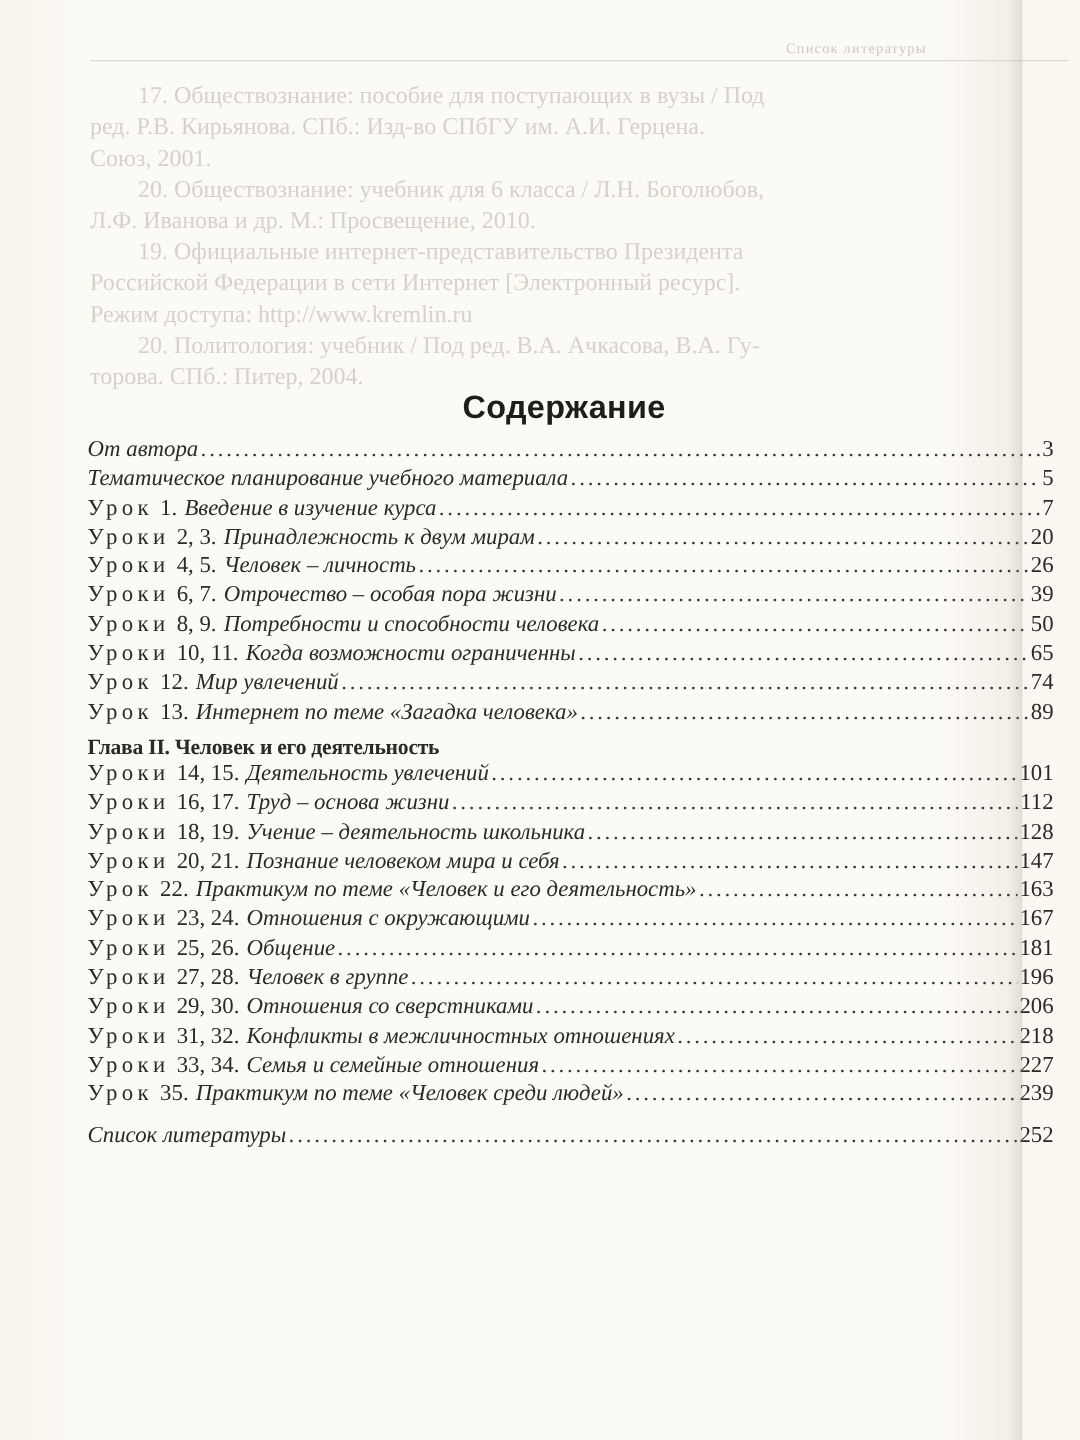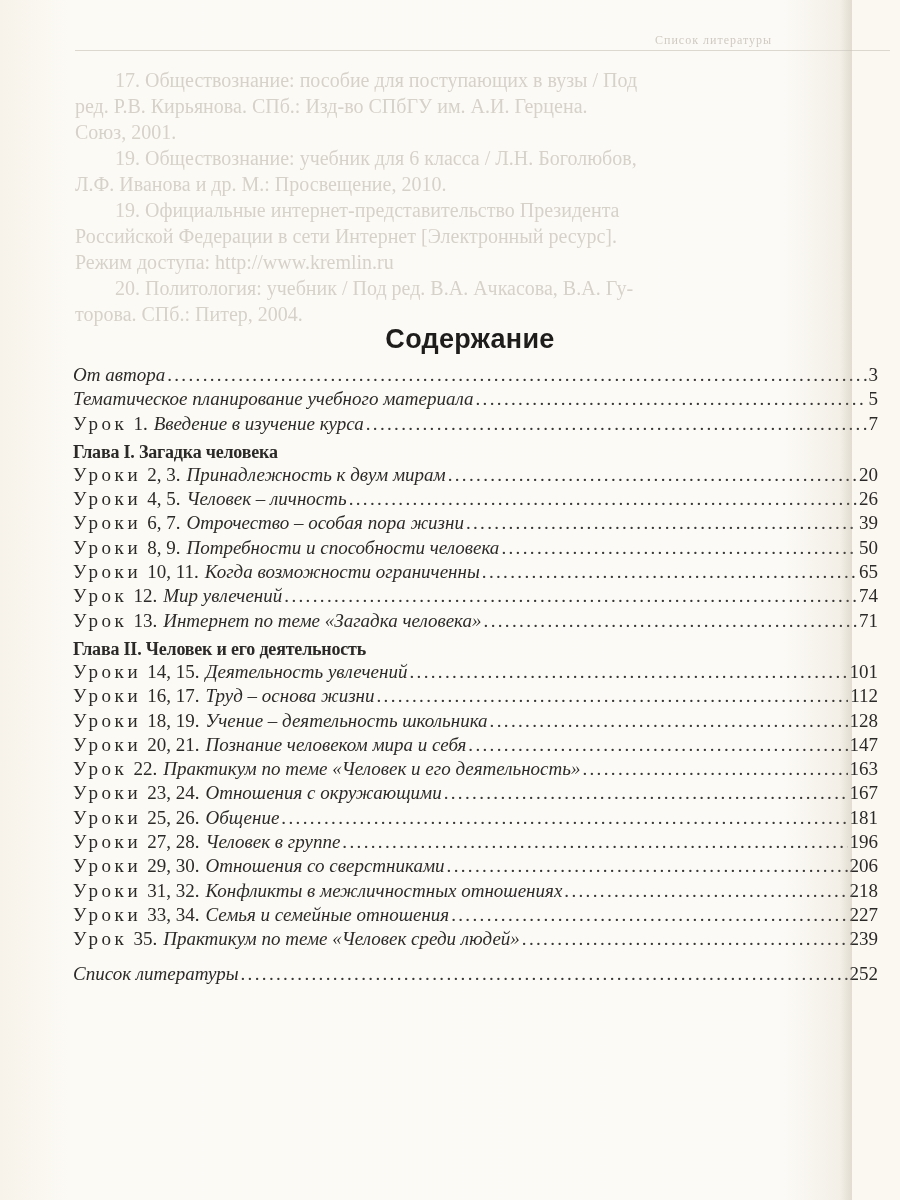--- a/index.html
+++ b/index.html
@@ -72,21 +72,21 @@
 <body>
 
 <div class="page">
 
   <div class="ghost">
     <div class="g-head">Список литературы</div>
     <div class="g-rule"></div>
     <div class="g-line" style="left:40px;top:68px">17. Обществознание: пособие для поступающих в вузы / Под</div>
     <div class="g-line" style="left:0;top:94px">ред. Р.В. Кирьянова. СПб.: Изд-во СПбГУ им. А.И. Герцена.</div>
     <div class="g-line" style="left:0;top:120px">Союз, 2001.</div>
-    <div class="g-line" style="left:40px;top:146px">19. Обществознание: учебник для 6 класса / Л.Н. Боголюбов,</div>
+    <div class="g-line" style="left:40px;top:146px">20. Обществознание: учебник для 6 класса / Л.Н. Боголюбов,</div>
     <div class="g-line" style="left:0;top:172px">Л.Ф. Иванова и др. М.: Просвещение, 2010.</div>
     <div class="g-line" style="left:40px;top:198px">19. Официальные интернет-представительство Президента</div>
     <div class="g-line" style="left:0;top:224px">Российской Федерации в сети Интернет [Электронный ресурс].</div>
     <div class="g-line" style="left:0;top:250px">Режим доступа: http://www.kremlin.ru</div>
     <div class="g-line" style="left:40px;top:276px">20. Политология: учебник / Под ред. В.А. Ачкасова, В.А. Гу-</div>
     <div class="g-line" style="left:0;top:302px">торова. СПб.: Питер, 2004.</div>
   </div>
 
   <div class="toc-title">Содержание</div>
 
@@ -103,21 +103,20 @@
       <span class="page-num">5</span>
     </div>
     <div class="row">
       <span class="lead">Урок</span>
       <span class="num">1.</span>
       <span class="label">Введение в изучение курса</span>
       <span class="dots"></span>
       <span class="page-num">7</span>
     </div>
 
-    <div class="chapter">Глава I. Загадка человека</div>
     <div class="row">
         <span class="lead">Уроки</span>
         <span class="num">2,  3.</span>
         <span class="label">Принадлежность к двум мирам</span>
         <span class="dots"></span>
         <span class="page-num">20</span>
       </div>
     <div class="row">
         <span class="lead">Уроки</span>
         <span class="num">4,  5.</span>
@@ -151,21 +150,21 @@
         <span class="num">12.</span>
         <span class="label">Мир увлечений</span>
         <span class="dots"></span>
         <span class="page-num">74</span>
       </div>
     <div class="row">
         <span class="lead">Урок</span>
         <span class="num">13.</span>
         <span class="label">Интернет по теме «Загадка человека»</span>
         <span class="dots"></span>
-        <span class="page-num">71</span>
+        <span class="page-num">89</span>
       </div>
 
     <div class="chapter">Глава II. Человек и его деятельность</div>
     <div class="row">
         <span class="lead">Уроки</span>
         <span class="num">14,  15.</span>
         <span class="label">Деятельность увлечений</span>
         <span class="dots"></span>
         <span class="page-num">101</span>
       </div>

